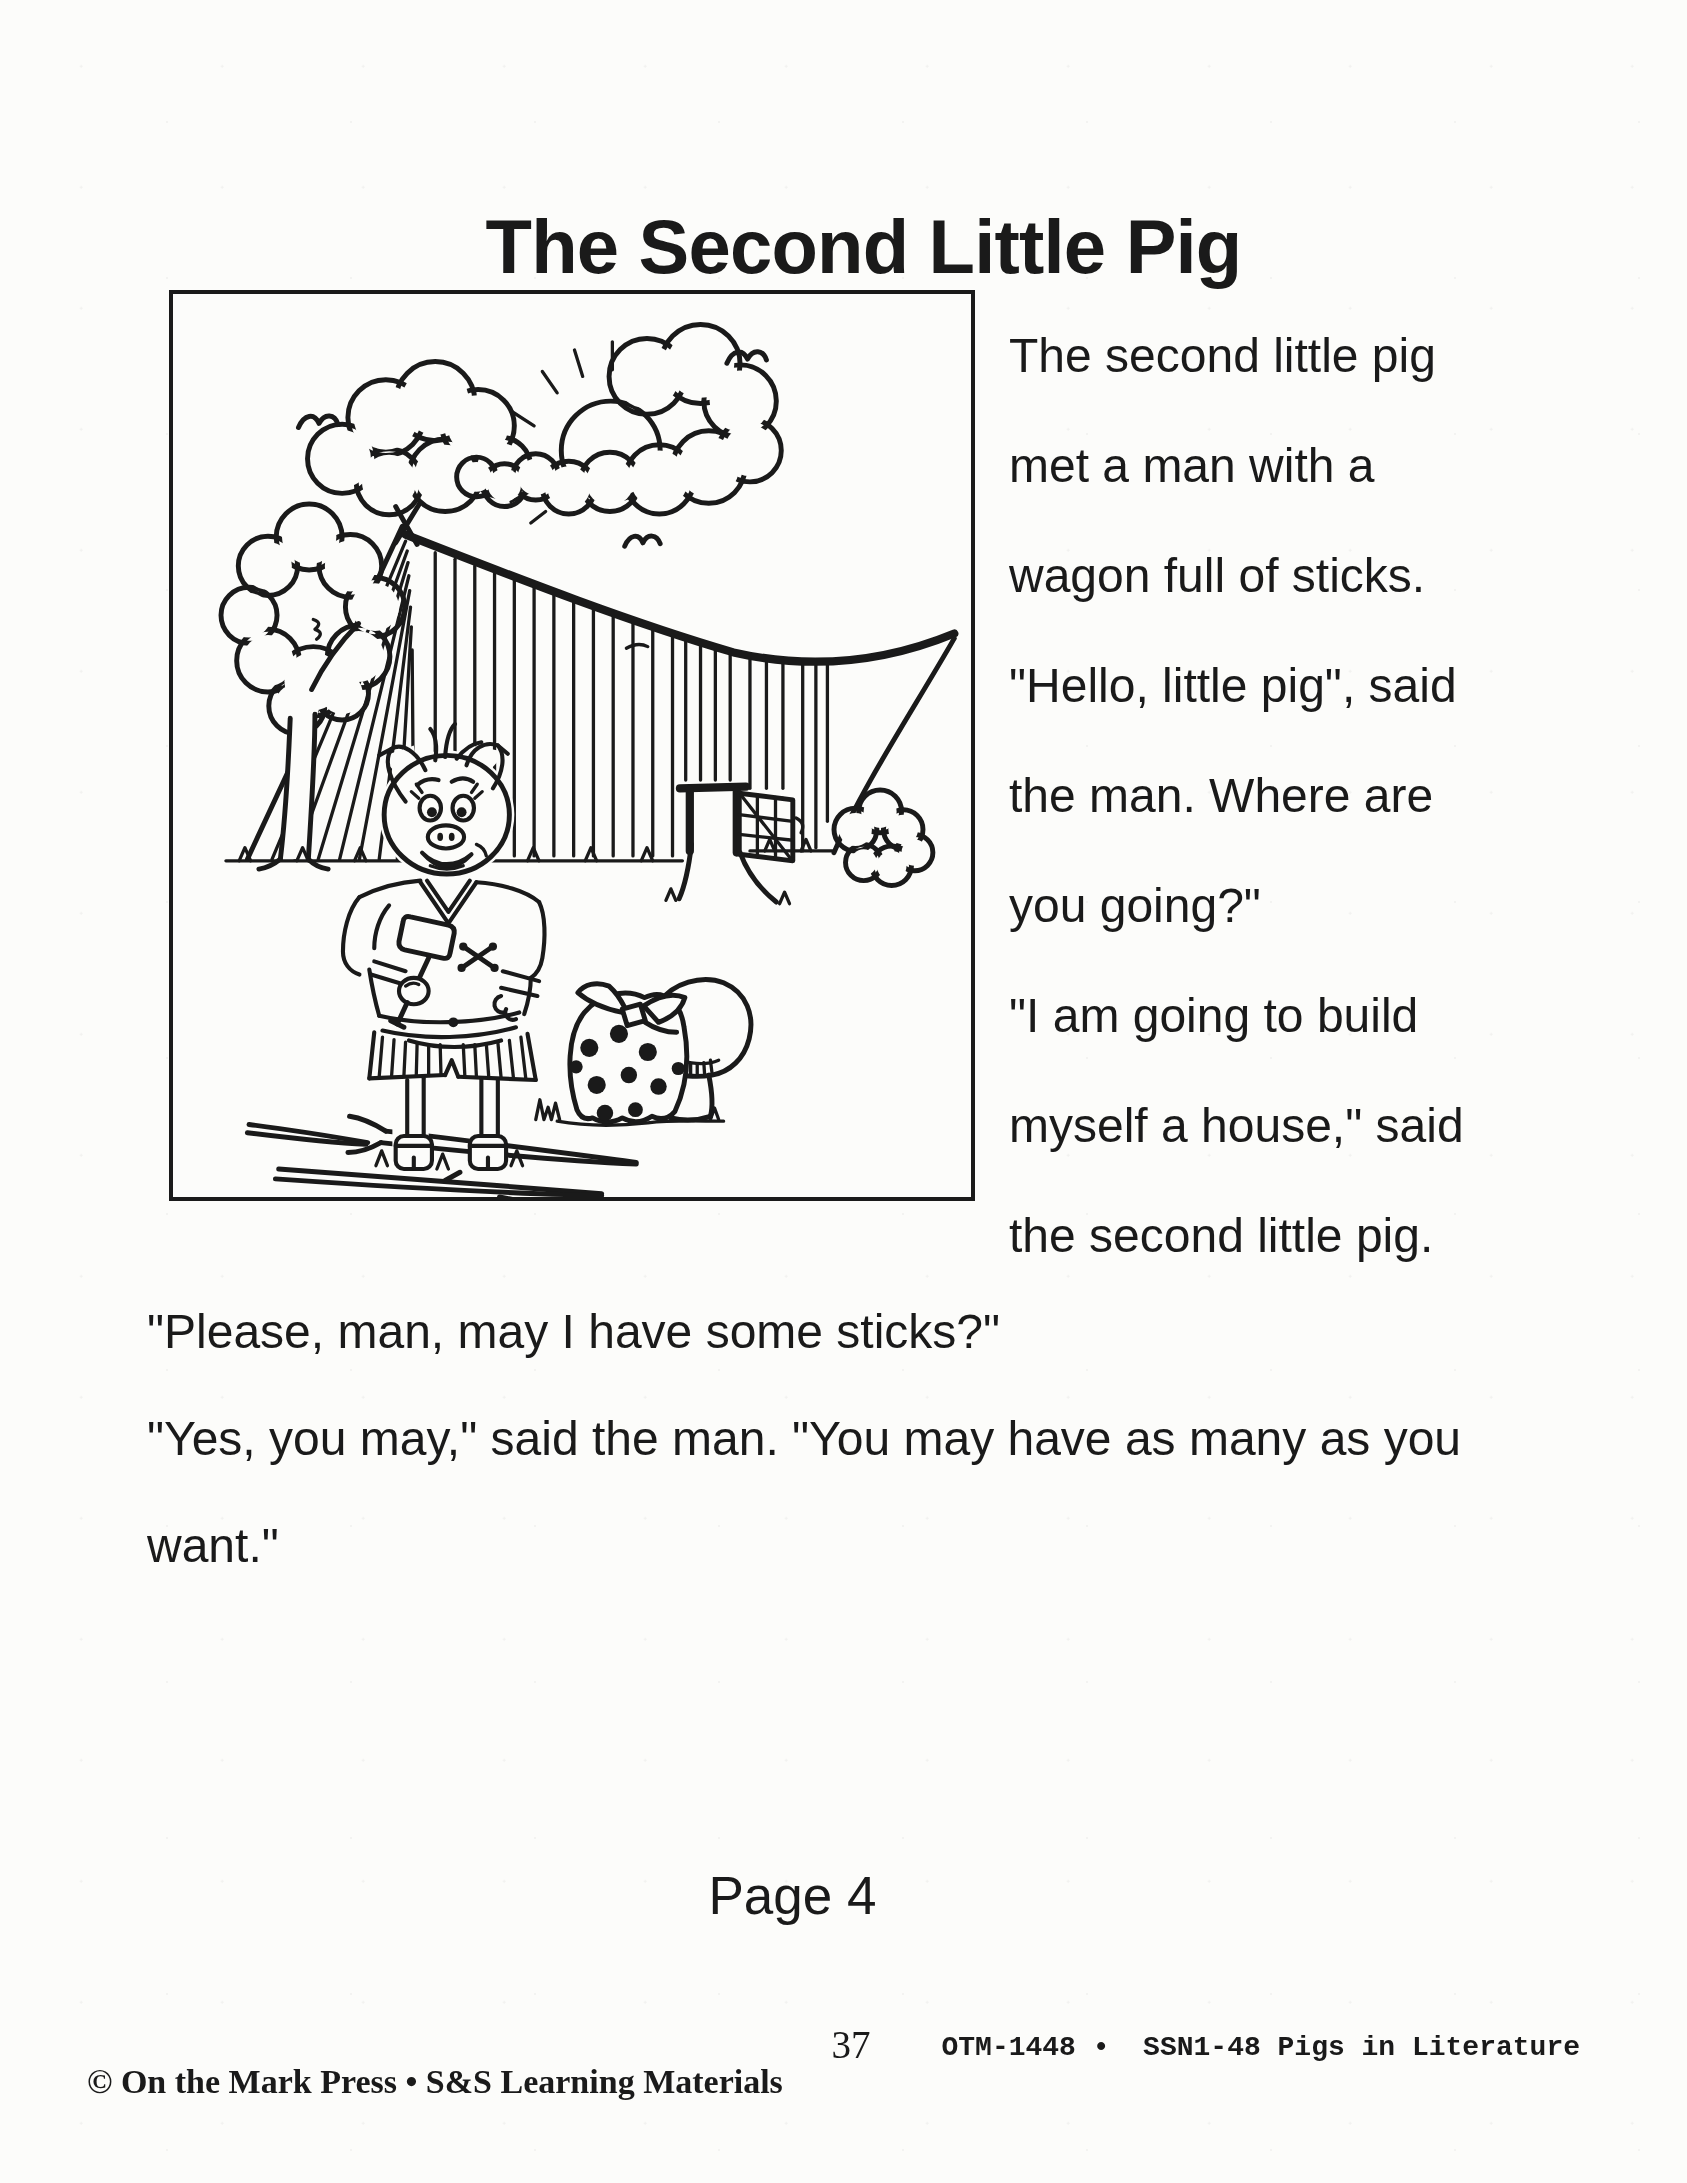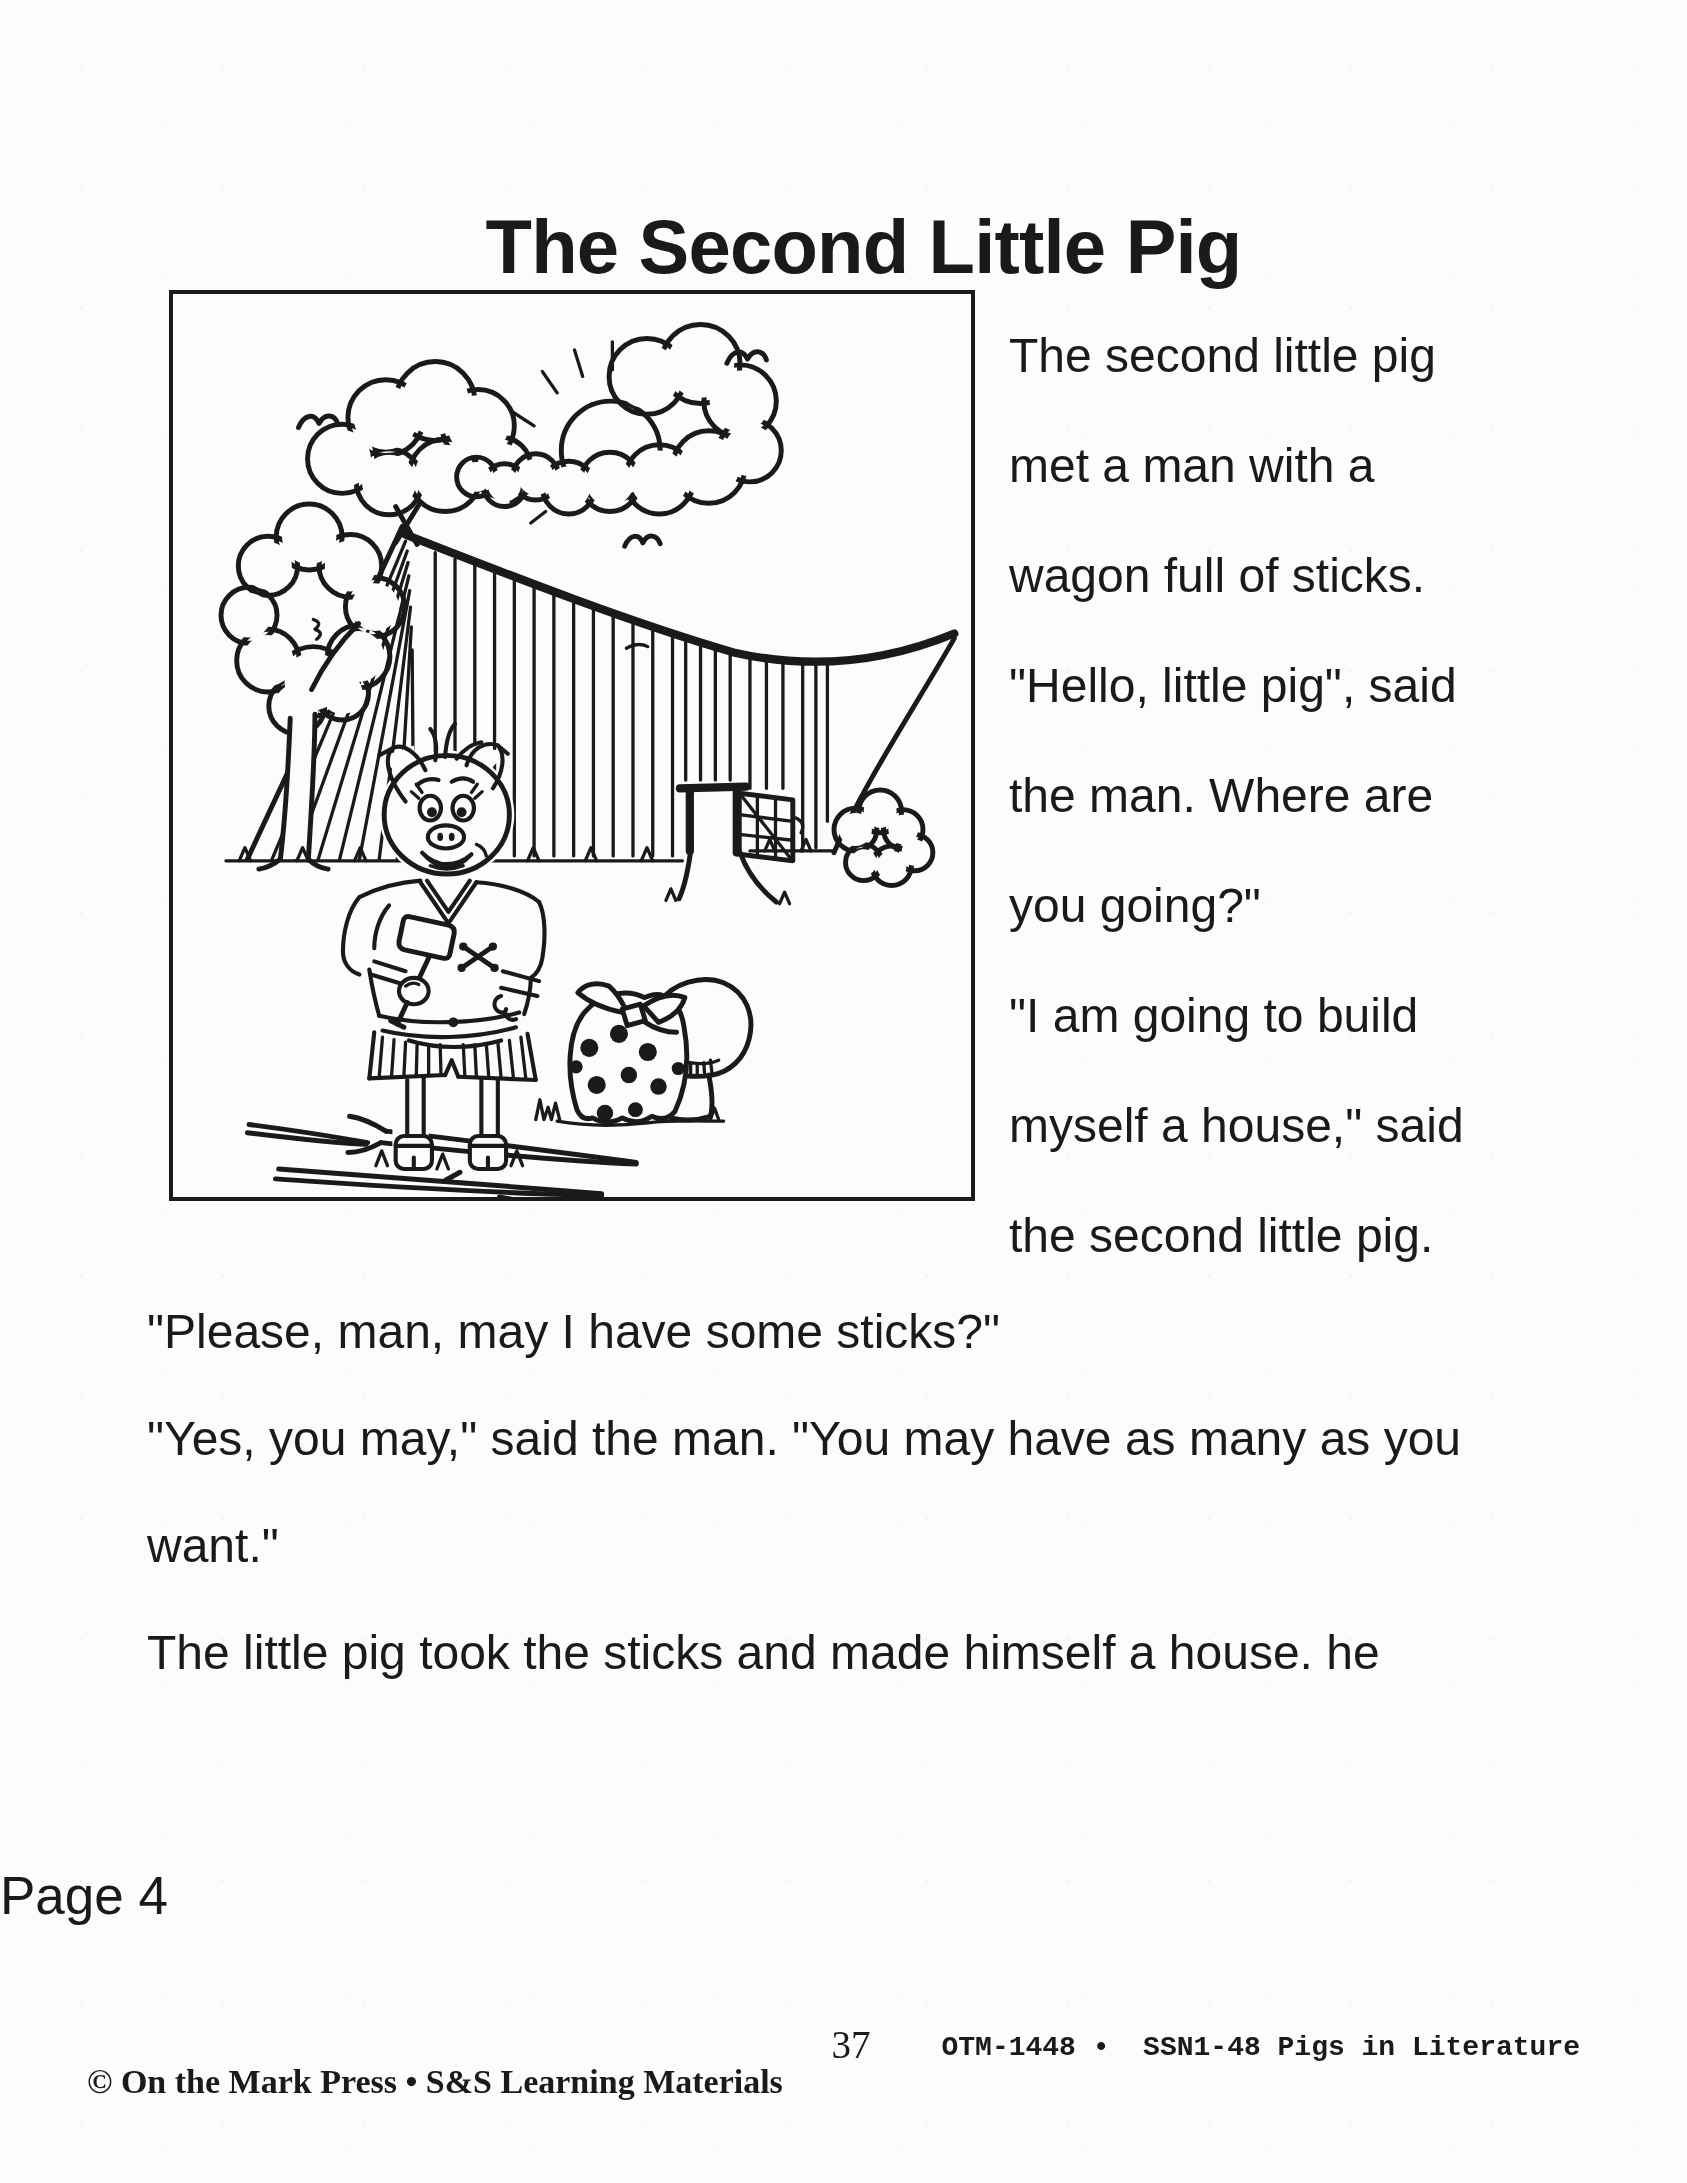--- a/index.html
+++ b/index.html
@@ -34,21 +34,21 @@
     background:var(--paper);
     margin:0;
   }
   .frame svg{display:block;width:798px;height:903px;}
   .side-text{ left:1009px; top:326px; width:626px; }
   .side-text .line{ height:110px; line-height:59px; font-size:48px; white-space:pre; }
   .bottom-text{ left:147px; top:1303px; width:1499px; }
   .bottom-text .line{ height:107px; line-height:58px; font-size:48px; white-space:pre; }
   .page-label{
     left:0; top:1864px; width:1585px;
-    font-size:53px; line-height:1.2; white-space:pre;
+    text-align:center; font-size:53px; line-height:1.2; white-space:pre;
   }
   .footer-left{
     left:87px; top:2028px;
     font-family:"Liberation Serif", serif; font-weight:700;
     font-size:34px; line-height:40px; white-space:pre;margin-top:34px;
   }
   .footer-page{
     left:0; top:2023px; width:1702px; text-align:center;
     font-family:"Liberation Serif", serif; font-weight:400;
     font-size:39px; line-height:43px; white-space:pre;
@@ -497,21 +497,20 @@
   <div class="line">you going?"</div>
   <div class="line">"I am going to build</div>
   <div class="line">myself a house," said</div>
   <div class="line">the second little pig.</div>
 </div>
 
 <div class="abs bottom-text">
   <div class="line">"Please, man, may I have some sticks?"</div>
   <div class="line">"Yes, you may," said the man. "You may have as many as you</div>
   <div class="line">want."</div>
-  <div class="line">The little pig took the sticks and made himself a house. he</div>
 </div>
 
 <div class="abs page-label">Page 4</div>
 
 <footer>
   <span class="abs footer-left">© On the Mark Press • S&amp;S Learning Materials</span>
   <span class="abs footer-page">37</span>
   <span class="abs footer-right">OTM-1448 •  SSN1-48 Pigs in Literature</span>
 </footer>
 

